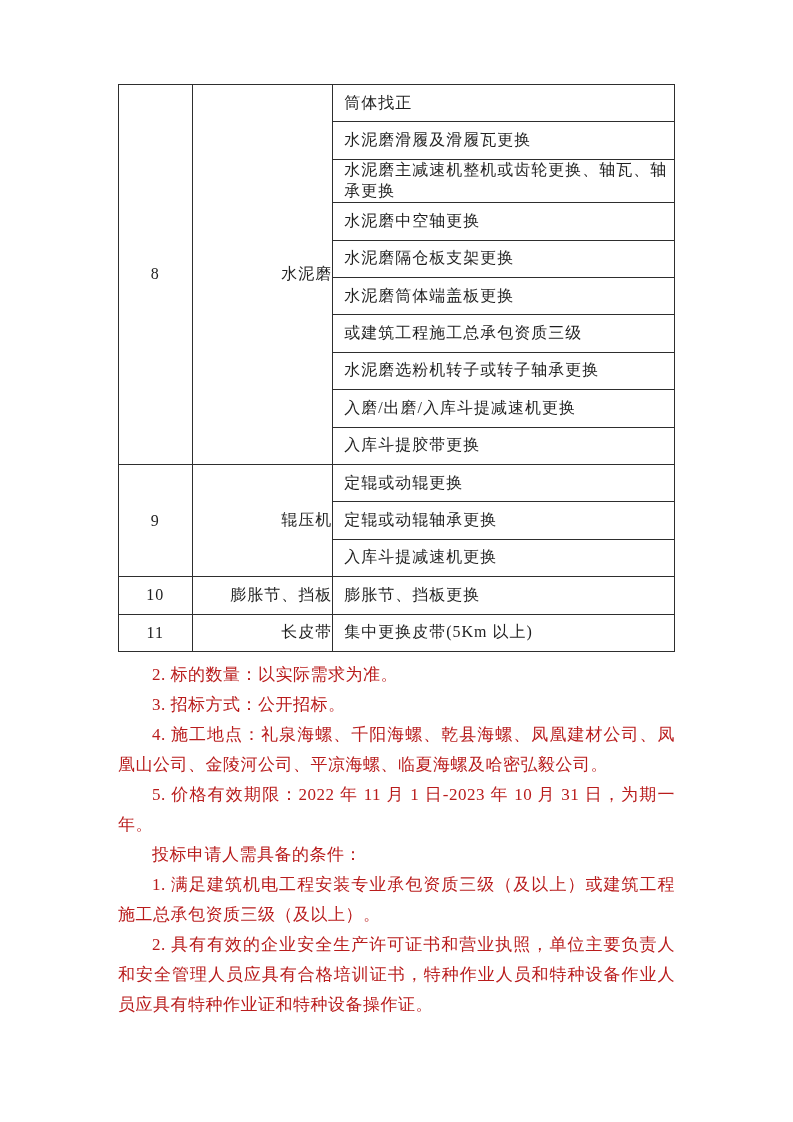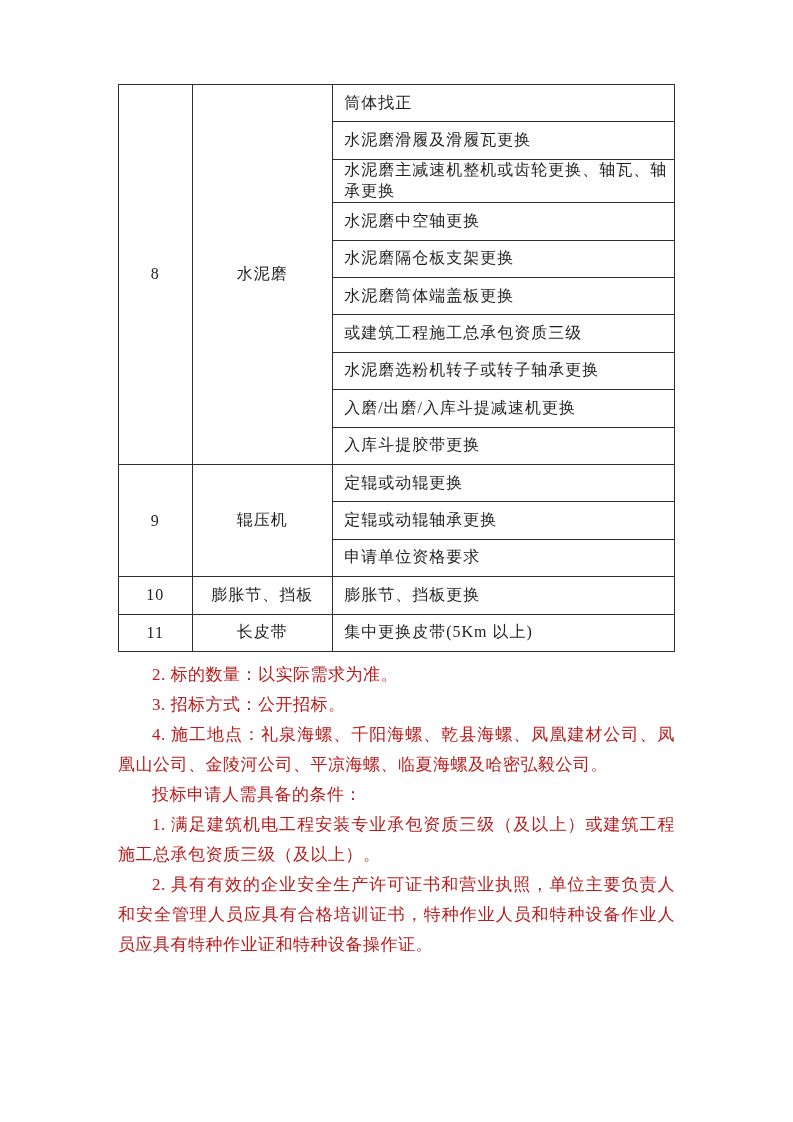--- a/index.html
+++ b/index.html
@@ -29,21 +29,21 @@
     table-layout: fixed;
     font-size: 16px;
     color: #1f1f1f;
   }
   table.items td {
     border: 1px solid #2e2e2e;
     vertical-align: middle;
     letter-spacing: 1px;
   }
   td.c1 { width: 68px;  text-align: center; }
-  td.c2 { width: 130px; text-align: center; }
+  td.c2 { width: 130px; text-align: right; }
   td.c3 { width: 316px; text-align: left; padding-left: 11px; height: 37px; }
   .paras { margin-top: 8px; }
   p.para {
     font-size: 17px;
     line-height: 30px;
     text-indent: 2em;
     text-align: justify;
     letter-spacing: 0.5px;
     color: #b91c1c;
   }
@@ -96,40 +96,41 @@
 
         <tr>
           <td class="c1" rowspan="3">9</td>
           <td class="c2" rowspan="3">辊压机</td>
           <td class="c3">定辊或动辊更换</td>
         </tr>
         <tr>
             <td class="c3">定辊或动辊轴承更换</td>
           </tr>
         <tr>
-            <td class="c3">申请单位资格要求</td>
+            <td class="c3">入库斗提减速机更换</td>
           </tr>
 
         <tr>
           <td class="c1">10</td>
           <td class="c2">膨胀节、挡板</td>
           <td class="c3">膨胀节、挡板更换</td>
         </tr>
 
         <tr>
           <td class="c1">11</td>
           <td class="c2">长皮带</td>
           <td class="c3">集中更换皮带(5Km 以上)</td>
         </tr>
       </tbody>
     </table>
 
     <div class="paras">
       <p class="para">2. 标的数量：以实际需求为准。</p>
       <p class="para">3. 招标方式：公开招标。</p>
       <p class="para">4. 施工地点：礼泉海螺、千阳海螺、乾县海螺、凤凰建材公司、凤凰山公司、金陵河公司、平凉海螺、临夏海螺及哈密弘毅公司。</p>
+      <p class="para">5. 价格有效期限：2022 年 11 月 1 日-2023 年 10 月 31 日，为期一年。</p>
       <p class="para">投标申请人需具备的条件：</p>
       <p class="para">1. 满足建筑机电工程安装专业承包资质三级（及以上）或建筑工程施工总承包资质三级（及以上）。</p>
       <p class="para">2. 具有有效的企业安全生产许可证书和营业执照，单位主要负责人和安全管理人员应具有合格培训证书，特种作业人员和特种设备作业人员应具有特种作业证和特种设备操作证。</p>
     </div>
 
   </div>
 </div>
 
 </body></html>

